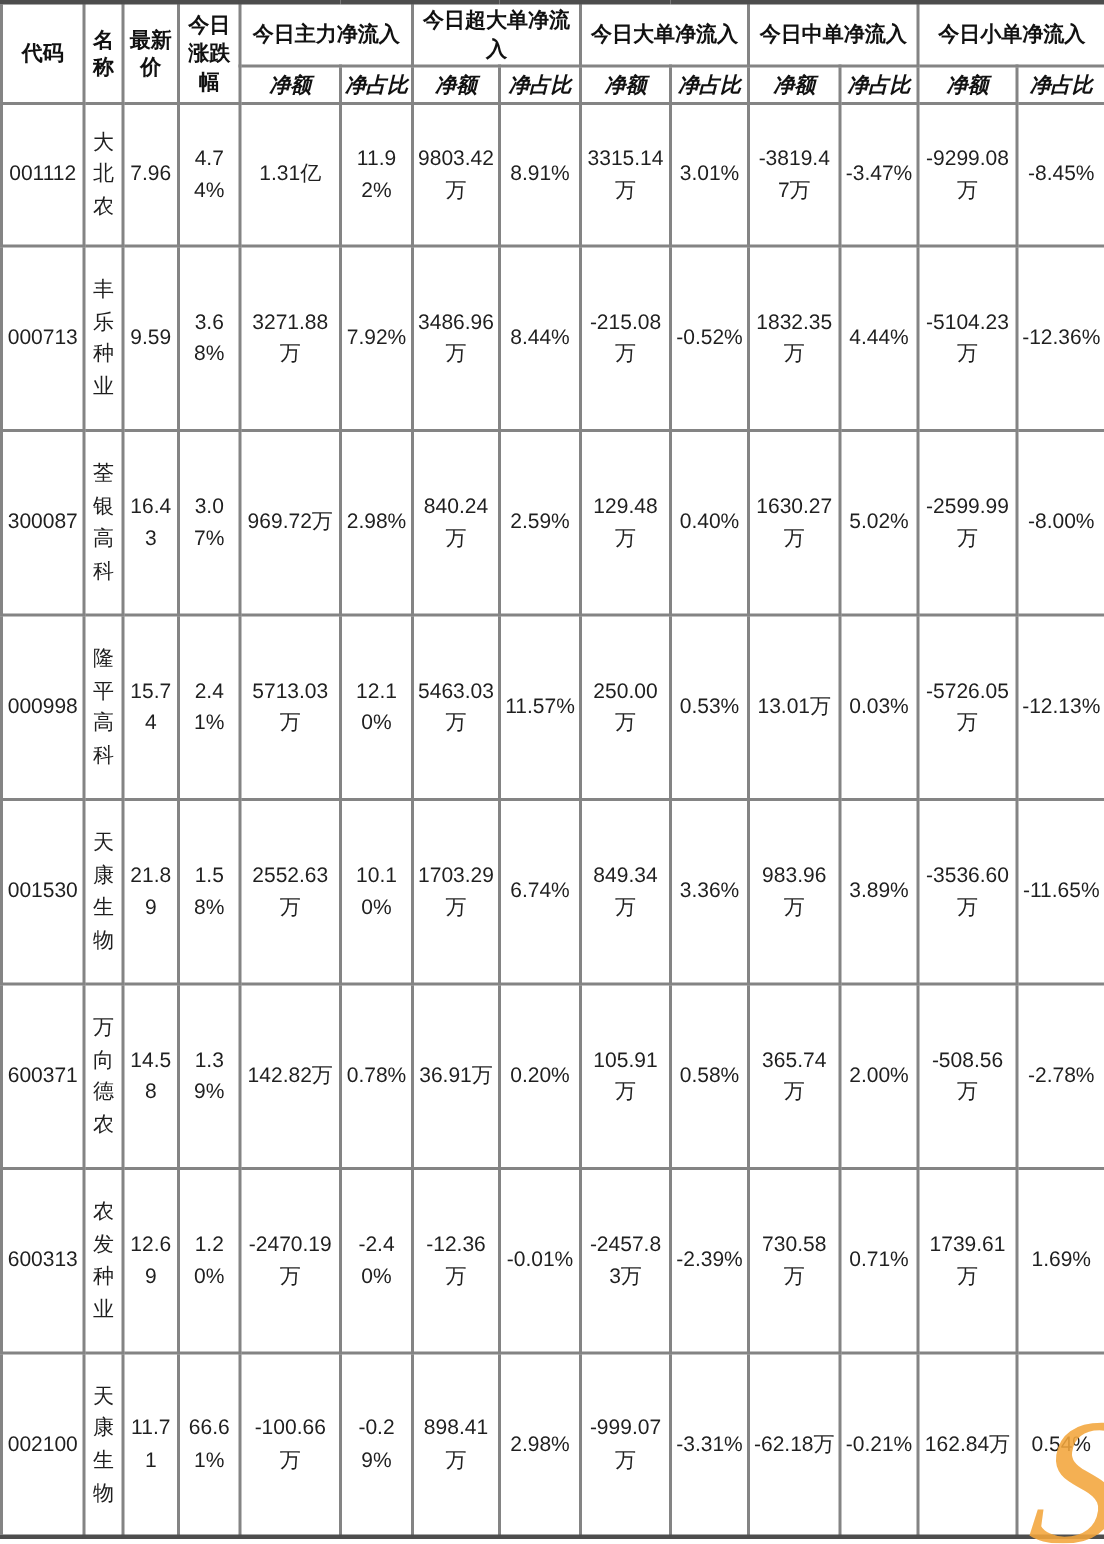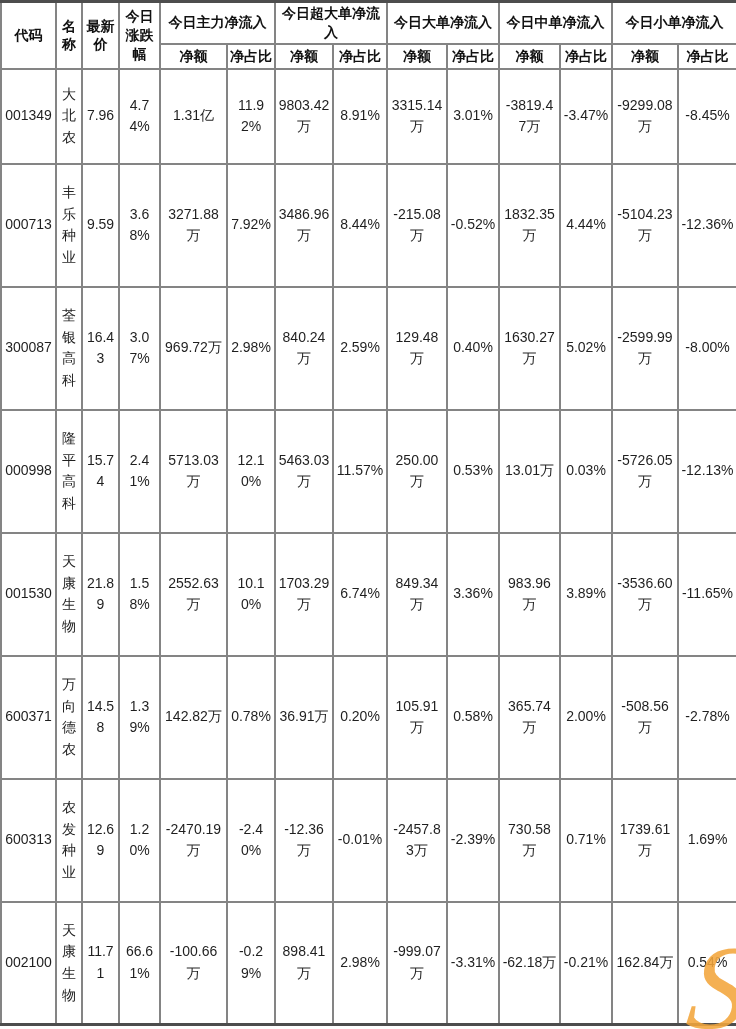--- a/index.html
+++ b/index.html
@@ -30,21 +30,21 @@
     word-break: break-all;
     line-height: 1.55;
     background: transparent;
   }
   table.fundflow thead th {
     font-weight: bold;
     color: #111;
     line-height: 1.35;
   }
   table.fundflow tr.group-row { height: 40px; }
-  table.fundflow tr.sub-row { height: 25px; }
+  table.fundflow tr.sub-row { height: 25px; font-style: italic; }
   table.fundflow tbody tr { height: 123px; }
   table.fundflow tbody tr:first-child { height: 95px; }
   
   table.fundflow { border-top: 3px solid #4d4d4d; border-bottom: 3px solid #4d4d4d; }
   td.name-cell { line-height: 30px; padding: 0; }
   
   .watermark {
     position: absolute;
     right: 0px;
     bottom: -6px;
@@ -121,21 +121,21 @@
         <th>净额</th>
         <th>净占比</th>
         <th>净额</th>
         <th>净占比</th>
         <th>净额</th>
         <th>净占比</th>
       </tr>
     </thead>
     <tbody>
         <tr>
-          <td>001349</td>
+          <td>001112</td>
           <td class="name-cell">大北农</td>
           <td>7.96</td>
           <td>4.74%</td>
           <td>1.31亿</td>
           <td>11.92%</td>
           <td>9803.42万</td>
           <td>8.91%</td>
           <td>3315.14万</td>
           <td>3.01%</td>
           <td>-3819.47万</td>

